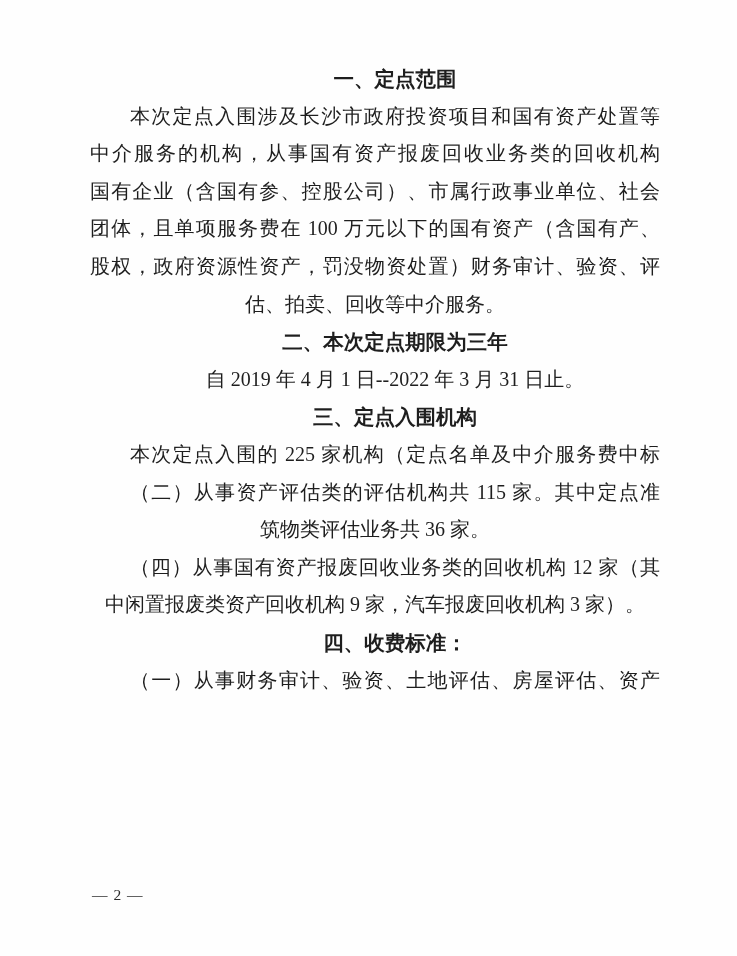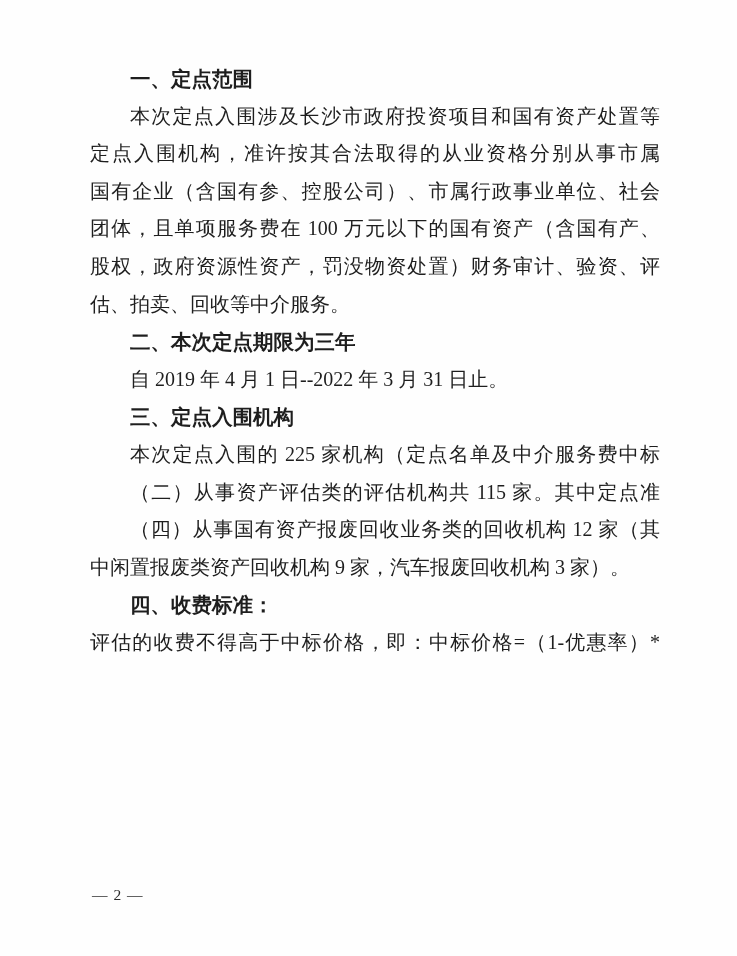--- a/index.html
+++ b/index.html
@@ -16,21 +16,21 @@
     font-family: "Liberation Serif", "DejaVu Serif", serif;
     color: #1e1e1e;
   }
   .content {
     padding: 60px 77px 0 90px;
   }
   .line {
     font-size: 20px;
     line-height: 37.6px;
     white-space: nowrap;
-    text-align: left;
+    text-align: center;
   }
   .line.justify {
     text-align: justify;
     text-align-last: justify;
     text-justify: inter-ideograph;
   }
   .line.indent {
     text-indent: 40px;
   }
   .line.heading {
@@ -47,29 +47,30 @@
     color: #2a2a2a;
   }
 </style>
 </head>
 <body>
 
 <div class="page">
   <div class="content">
       <div class="line heading indent">一、定点范围</div>
       <div class="line justify indent">本次定点入围涉及长沙市政府投资项目和国有资产处置等</div>
-      <div class="line justify">定点入围机构，准许按其合法取得的从业资格分别从事市属</div>
+      <div class="line justify">中介服务的机构，从事国有资产报废回收业务类的回收机构</div>
       <div class="line justify">国有企业（含国有参、控股公司）、市属行政事业单位、社会</div>
       <div class="line justify">团体，且单项服务费在 100 万元以下的国有资产（含国有产、</div>
       <div class="line justify">股权，政府资源性资产，罚没物资处置）财务审计、验资、评</div>
       <div class="line">估、拍卖、回收等中介服务。</div>
       <div class="line heading indent">二、本次定点期限为三年</div>
       <div class="line indent">自 2019 年 4 月 1 日--2022 年 3 月 31 日止。</div>
       <div class="line heading indent">三、定点入围机构</div>
       <div class="line justify indent">本次定点入围的 225 家机构（定点名单及中介服务费中标</div>
       <div class="line justify indent">（二）从事资产评估类的评估机构共 115 家。其中定点准</div>
+      <div class="line">筑物类评估业务共 36 家。</div>
       <div class="line justify indent">（四）从事国有资产报废回收业务类的回收机构 12 家（其</div>
       <div class="line">中闲置报废类资产回收机构 9 家，汽车报废回收机构 3 家）。</div>
       <div class="line heading indent">四、收费标准：</div>
-      <div class="line justify">评估的收费不得高于中标价格，即：中标价格=（1-优惠率）*</div>
+      <div class="line justify indent">（一）从事财务审计、验资、土地评估、房屋评估、资产</div>
     </div>
   <div class="page-number">— 2 —</div>
 </div>
 
 </body></html>

